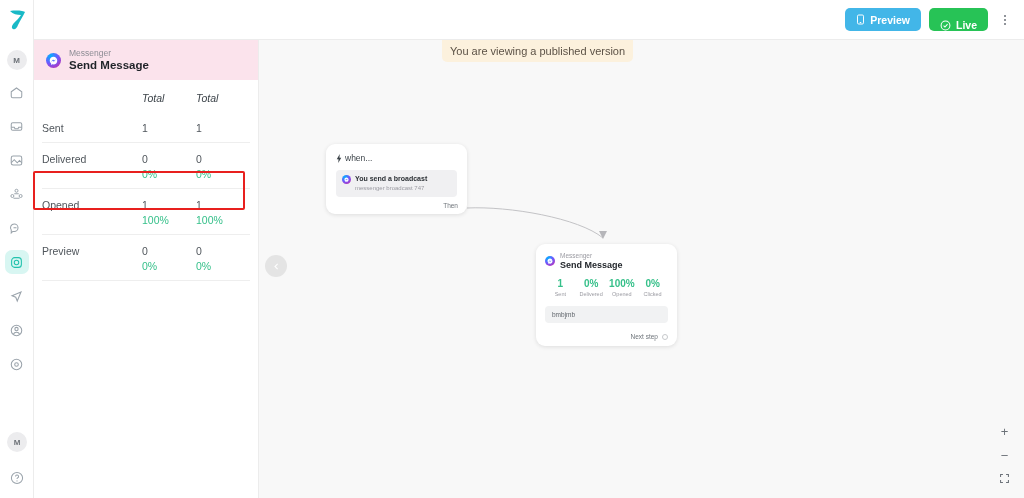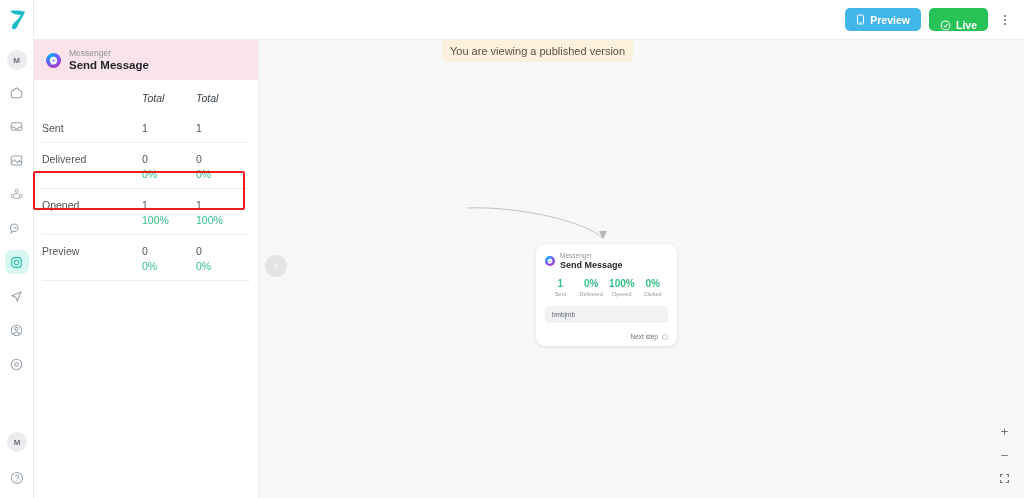--- a/index.html
+++ b/index.html
@@ -335,20 +335,42 @@
       <svg width="9" height="9" viewBox="0 0 12 12" fill="none" stroke="#fdfdfd" stroke-width="1.5">
           <path d="M7.5 2.5L4 6l3.5 3.5"></path>
         </svg>
     </div>
 
     <svg style="position:absolute;left:0;top:0;width:765px;height:458px;pointer-events:none">
       <path d="M208 168 C 250 166, 320 178, 344 198" fill="none" stroke="#c3c3c6" stroke-width="1"></path>
       <path d="M340 191 L348 191 L344 199 Z" fill="#b6b6ba"></path>
     </svg>
 
+    <div class="node node-trigger">
+      <div class="when">
+        <span class="bolt">
+          <svg width="6" height="9" viewBox="0 0 8 12" fill="currentColor">
+              <path d="M5 0L1 7h2.4L3 12l4-7H4.6z"></path>
+            </svg>
+        </span>
+        <span>when...</span>
+      </div>
+      <div class="trg-card">
+        <span class="msgr">
+          <svg viewBox="0 0 24 24">
+              <path d="M12 2C6.3 2 2 6.2 2 11.9c0 3.2 1.4 6 3.7 7.9V24l3.4-1.9c.9.3 1.9.4 2.9.4 5.7 0 10-4.2 10-9.9S17.7 2 12 2zm1 13.3l-2.6-2.7-5 2.7 5.5-5.8 2.6 2.7 4.9-2.7-5.4 5.8z" fill="#fff"></path>
+            </svg>
+        </span>
+        <div>
+          <div class="trg-t">You send a broadcast</div>
+          <div class="trg-s">messenger broadcast 747</div>
+        </div>
+      </div>
+      <div class="then">Then</div>
+    </div>
 
     <div class="node node-send">
       <div class="send-head">
         <span class="msgr">
           <svg viewBox="0 0 24 24">
               <path d="M12 2C6.3 2 2 6.2 2 11.9c0 3.2 1.4 6 3.7 7.9V24l3.4-1.9c.9.3 1.9.4 2.9.4 5.7 0 10-4.2 10-9.9S17.7 2 12 2zm1 13.3l-2.6-2.7-5 2.7 5.5-5.8 2.6 2.7 4.9-2.7-5.4 5.8z" fill="#fff"></path>
             </svg>
         </span>
         <div>
           <div class="send-k">Messenger</div>

